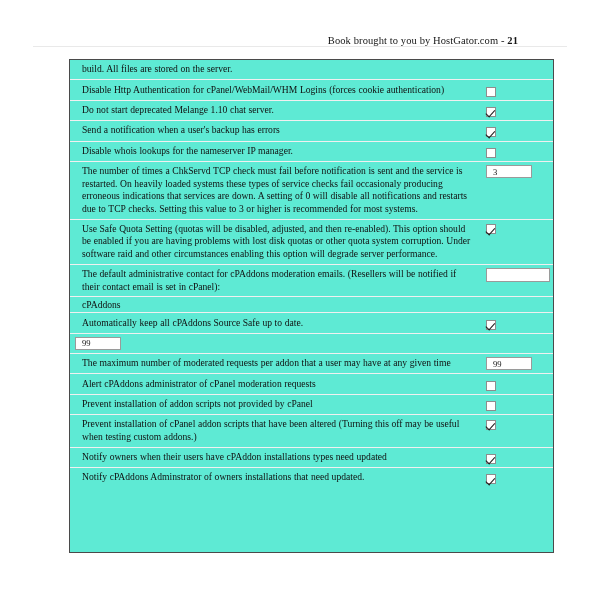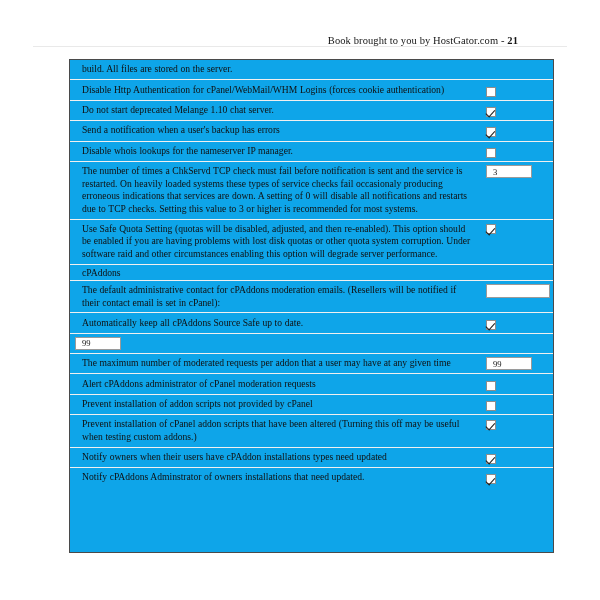--- a/index.html
+++ b/index.html
@@ -52,21 +52,21 @@
   }
 
   
   .panel {
     position: absolute;
     left: 69px;
     top: 59px;
     width: 485px;
     height: 494px;
     border: 1.2px solid #4a4a4a;
-    background: #0ea5e9;
+    background: #5eead4;
     box-sizing: border-box;
     overflow: hidden;
   }
 
   .rows {
     display: block;
     padding: 0;
     margin: 0;
   }
 
@@ -195,30 +195,30 @@
           <div class="row-control center-mid">
             <input type="text" class="tf num" value="3" style="">
           </div>
         </div>
         <div class="row">
           <div class="row-label">Use Safe Quota Setting (quotas will be disabled, adjusted, and then re-enabled). This option should be enabled if you are having problems with lost disk quotas or other quota system corruption. Under software raid and other circumstances enabling this option will degrade server performance.</div>
           <div class="row-control center-mid">
             <span class="cb checked" role="checkbox" aria-checked="true"></span>
           </div>
         </div>
+        <div class="row">
+          <div class="row-label">The default administrative contact for cPAddons moderation emails. (Resellers will be notified if their contact email is set in cPanel):</div>
+          <div class="row-control">
+            <input type="text" class="tf email" style="">
+          </div>
+        </div>
         <div class="row section">
           <div class="section-head">cPAddons</div>
         </div>
         <div class="row">
-          <div class="row-label">The default administrative contact for cPAddons moderation emails. (Resellers will be notified if their contact email is set in cPanel):</div>
-          <div class="row-control">
-            <input type="text" class="tf email" style="">
-          </div>
-        </div>
-        <div class="row">
           <div class="row-label">Automatically keep all cPAddons Source Safe up to date.</div>
           <div class="row-control">
             <span class="cb checked" role="checkbox" aria-checked="true"></span>
           </div>
         </div>
         <div class="row">
           <div class="row-control">
             <input type="text" class="tf num" value="99" style="">
           </div>
         </div>

